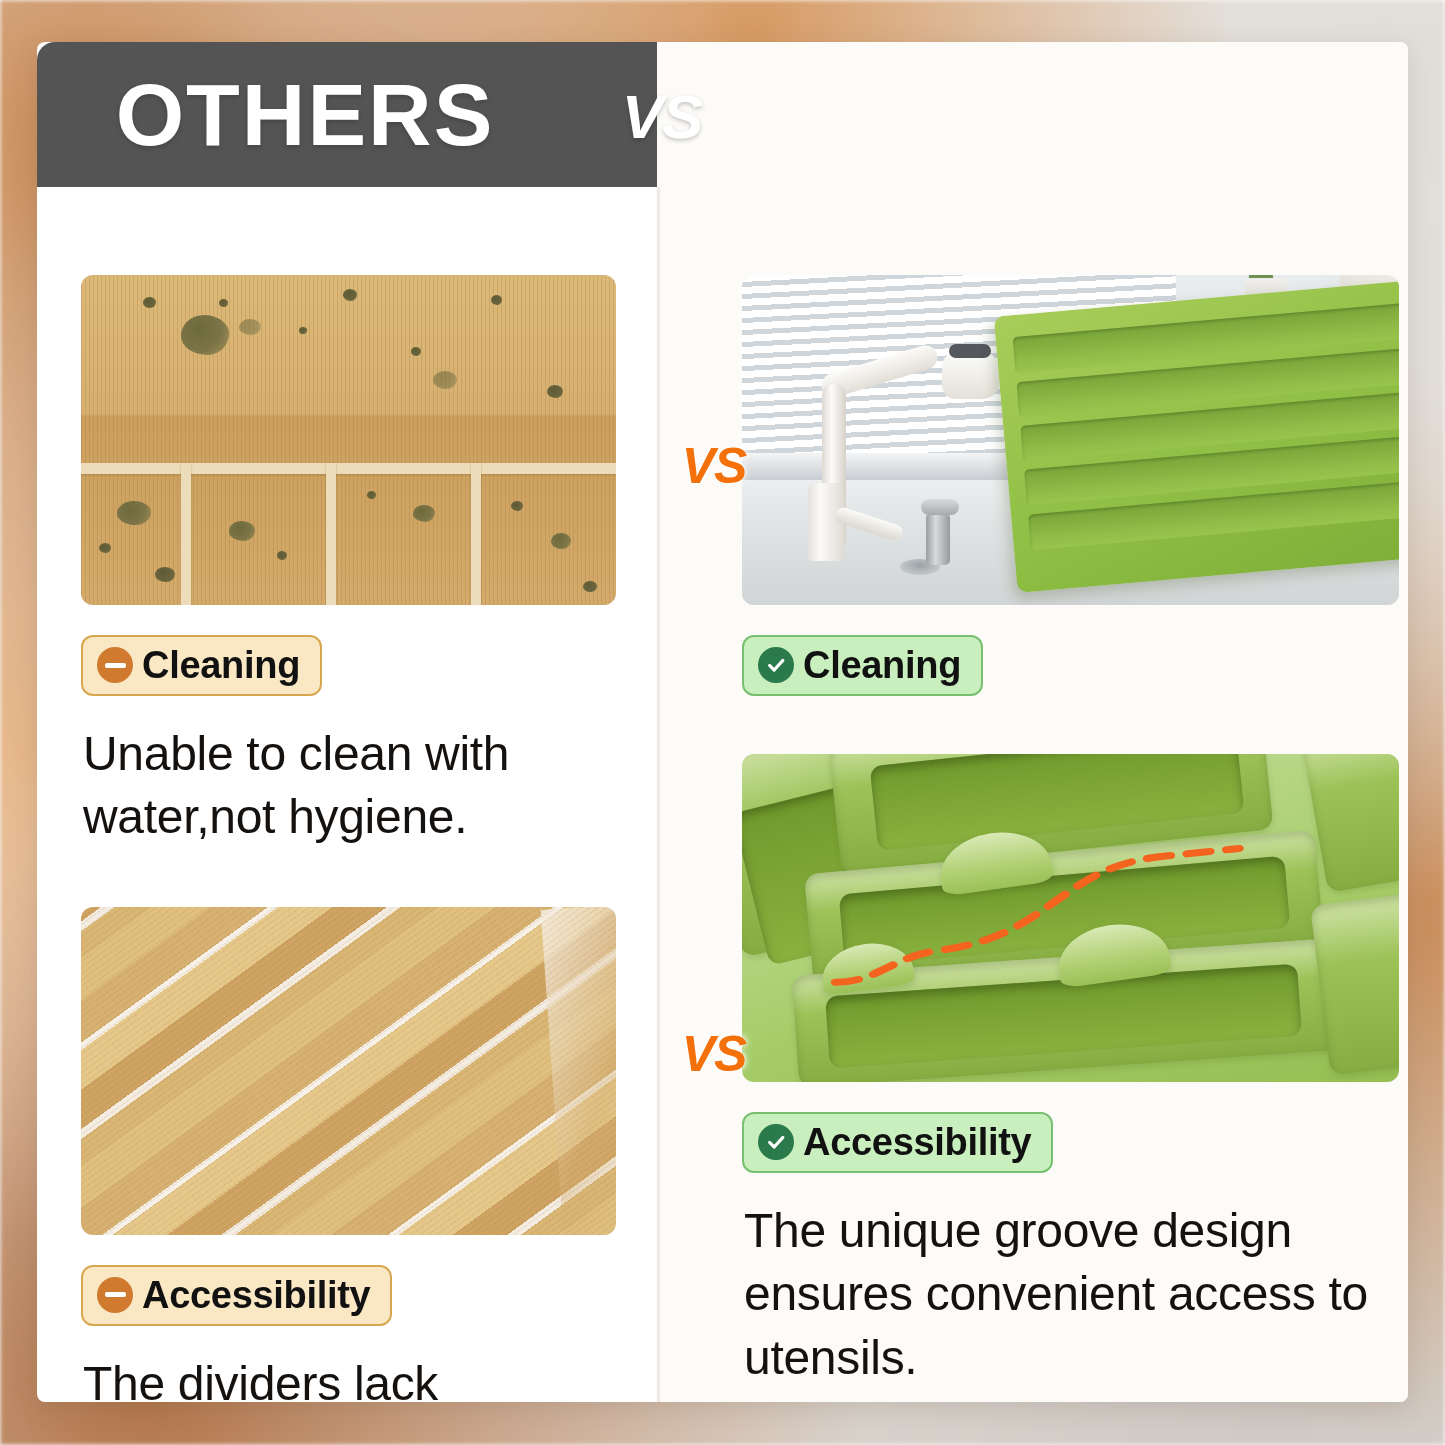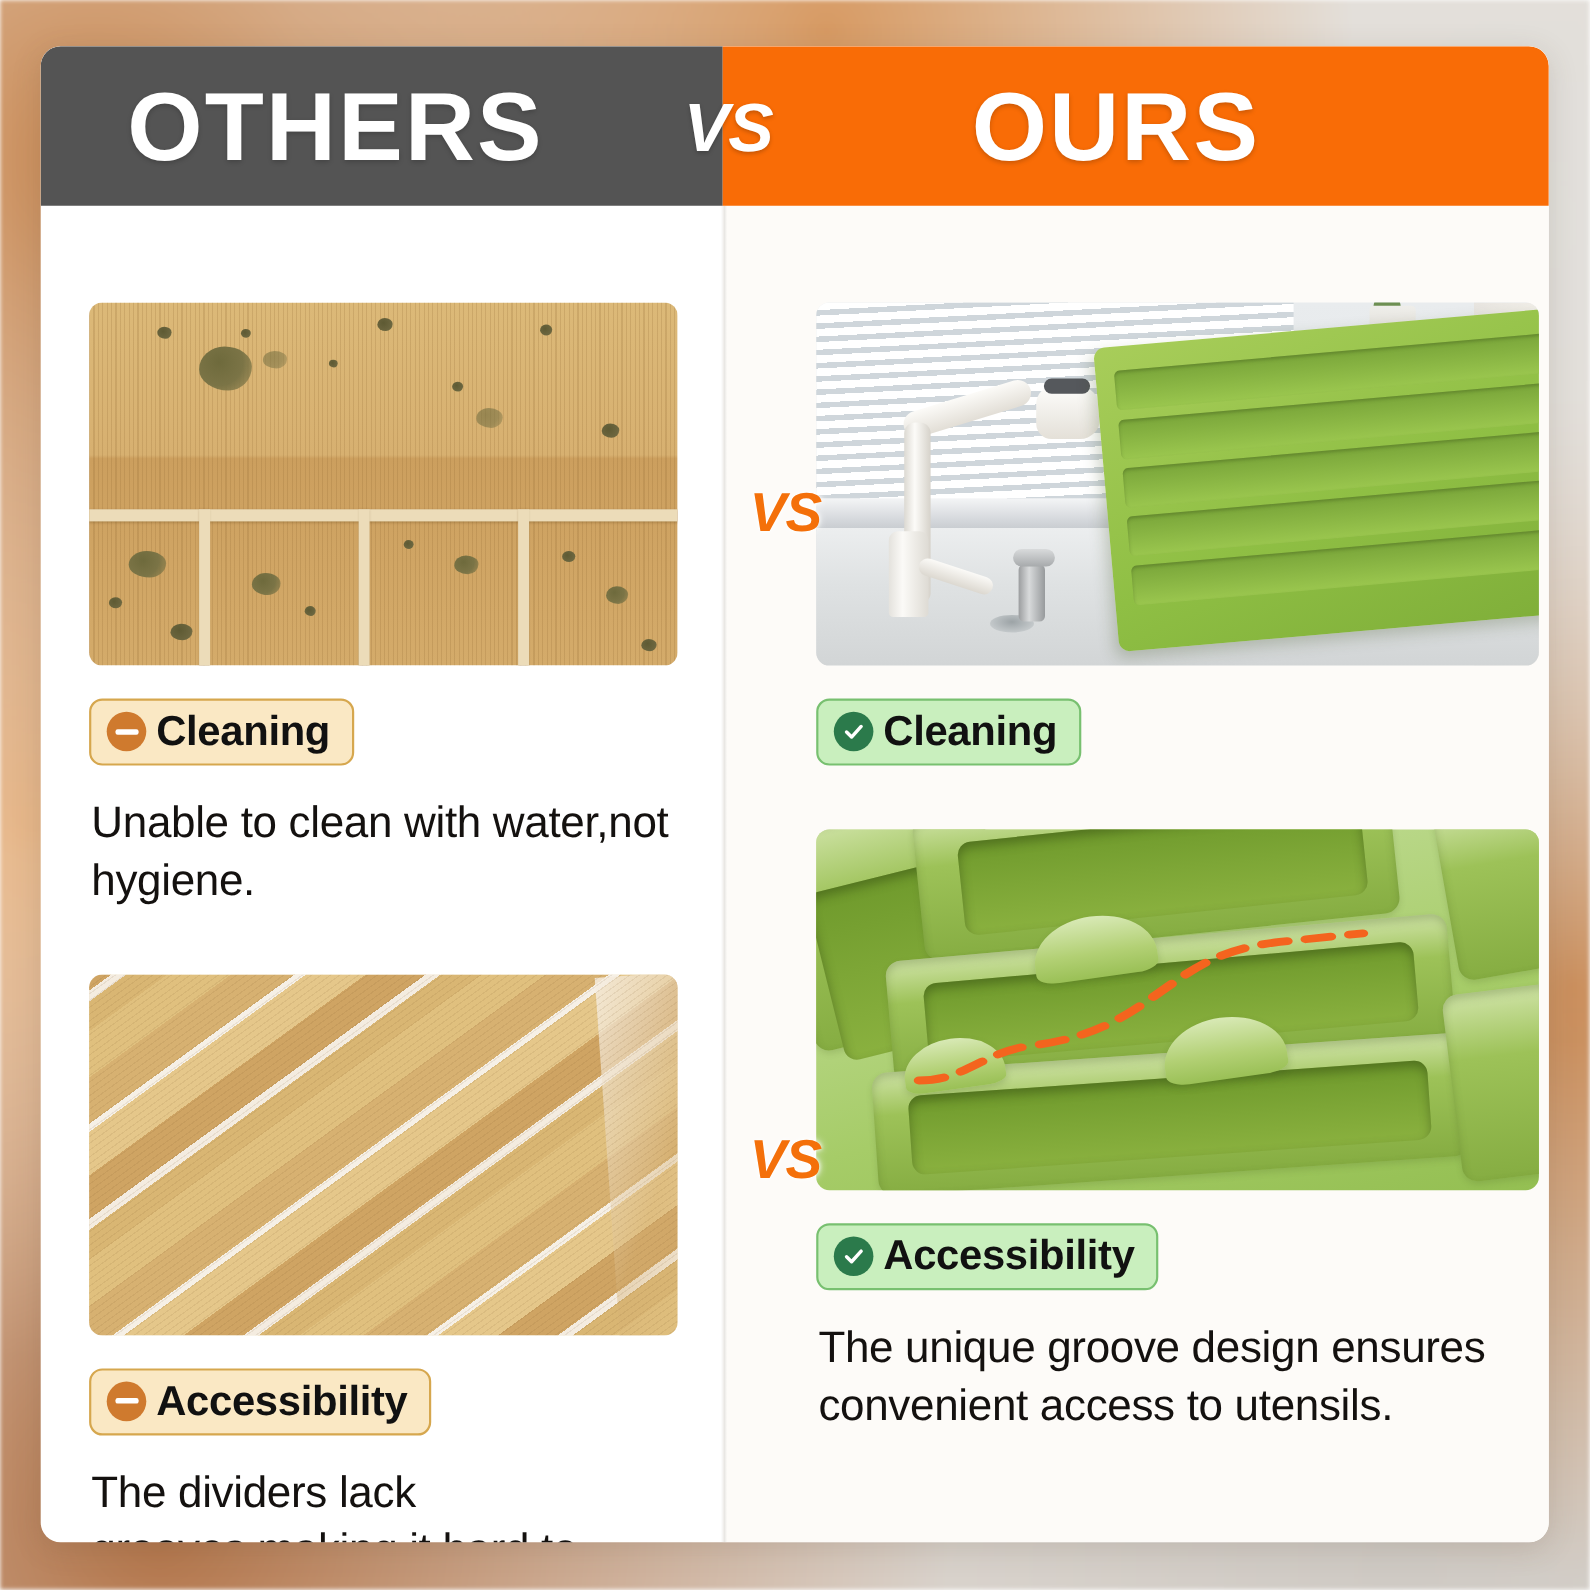--- a/index.html
+++ b/index.html
@@ -29,21 +29,21 @@
   }
 
   
   .card {
     position: absolute;
     left: 37px;
     top: 42px;
     width: 1371px;
     height: 1360px;
     background: #ffffff;
-    border-radius: 18px;
+    border-radius: 8px;
     overflow: hidden;
     box-shadow: 0 6px 26px rgba(90,70,55,0.17);
   }
 
   
   .card-right-tint {
     position: absolute;
     left: 620px;
     top: 0;
     width: 751px;
@@ -382,43 +382,40 @@
     border-radius: 2px;
     background: #ffffff;
   }
   .icon-check { background: #2b7a4b; }
 
   .col-left  .badge-wrap { margin-left: 44px; margin-top: 30px; }
   .col-right .badge-wrap { margin-left: 81px; margin-top: 30px; }
 
   
   .desc {
-    font-size: 40px;
+    font-size: 48px;
     line-height: 1.32;
     color: #14110f;
     letter-spacing: -0.3px;
   }
   .col-left  .desc { margin-left: 46px; margin-top: 26px; width: 540px; }
   .col-right .desc { margin-left: 83px; margin-top: 26px; width: 680px; }
 </style>
 </head>
 <body>
 
 <div class="backdrop"></div>
 
 <div class="card">
 
   <div class="card-right-tint"></div>
 
   <div class="header">
     <div class="header-others">
       <span class="header-title">OTHERS</span>
-    </div>
-    <div class="header-ours">
-      <span class="header-title">OURS</span>
     </div>
     <div class="header-vs">VS</div>
   </div>
 
   <div class="split-line"></div>
 
   <div class="mid-vs row1">VS</div>
   <div class="mid-vs row2">VS</div>
 
   <div class="col col-left">

